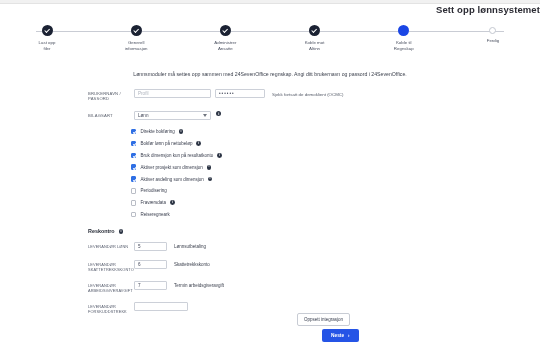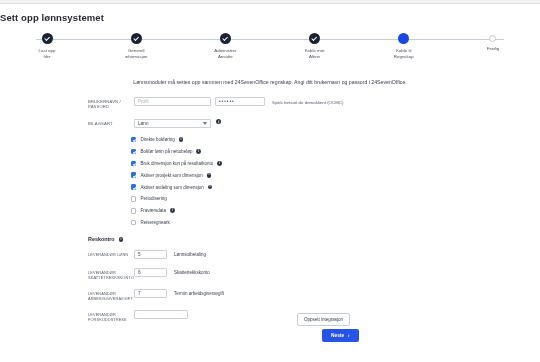--- a/index.html
+++ b/index.html
@@ -8,25 +8,24 @@
     width: 540px; height: 362px;
     background: #ffffff;
     font-family: "Liberation Sans", sans-serif;
     overflow: hidden;
   }
   .page { position: relative; width: 540px; height: 362px; background:#fff; }
 
   .topbar { height: 4px; background: #f1f1f1; border-bottom:1px solid #e3e3e3; }
 
   .title {
-    text-align: left;
+    text-align: right;
     font-size: 9.5px;
     font-weight: bold;
     color: #2b2b33;
-    margin-top: 8px;
     letter-spacing: .1px;
   }
 
   
   .stepper {
     position: relative;
     margin: 10px 14px 0 14px;
     height: 34px;
   }
   .stepper .track {

